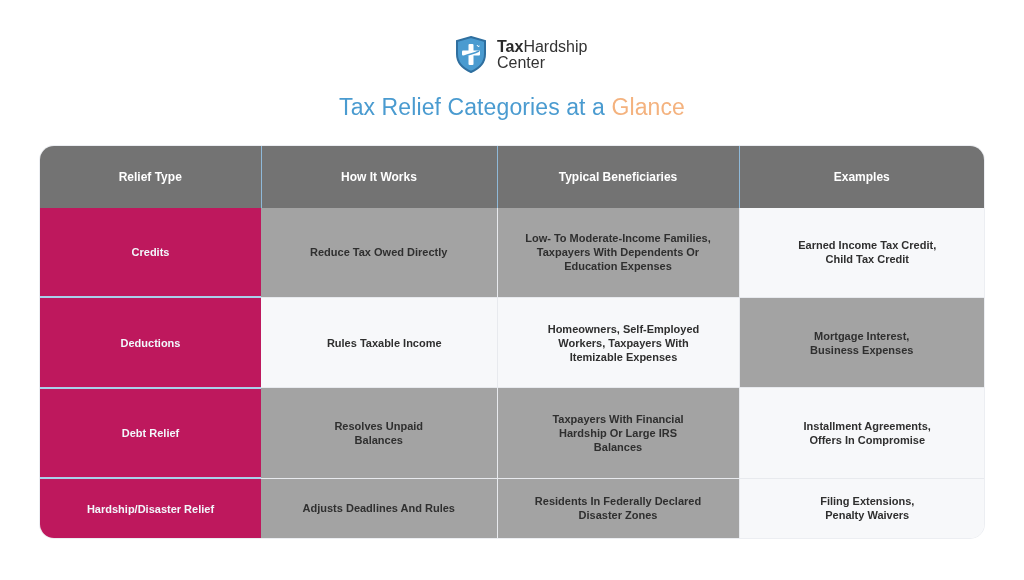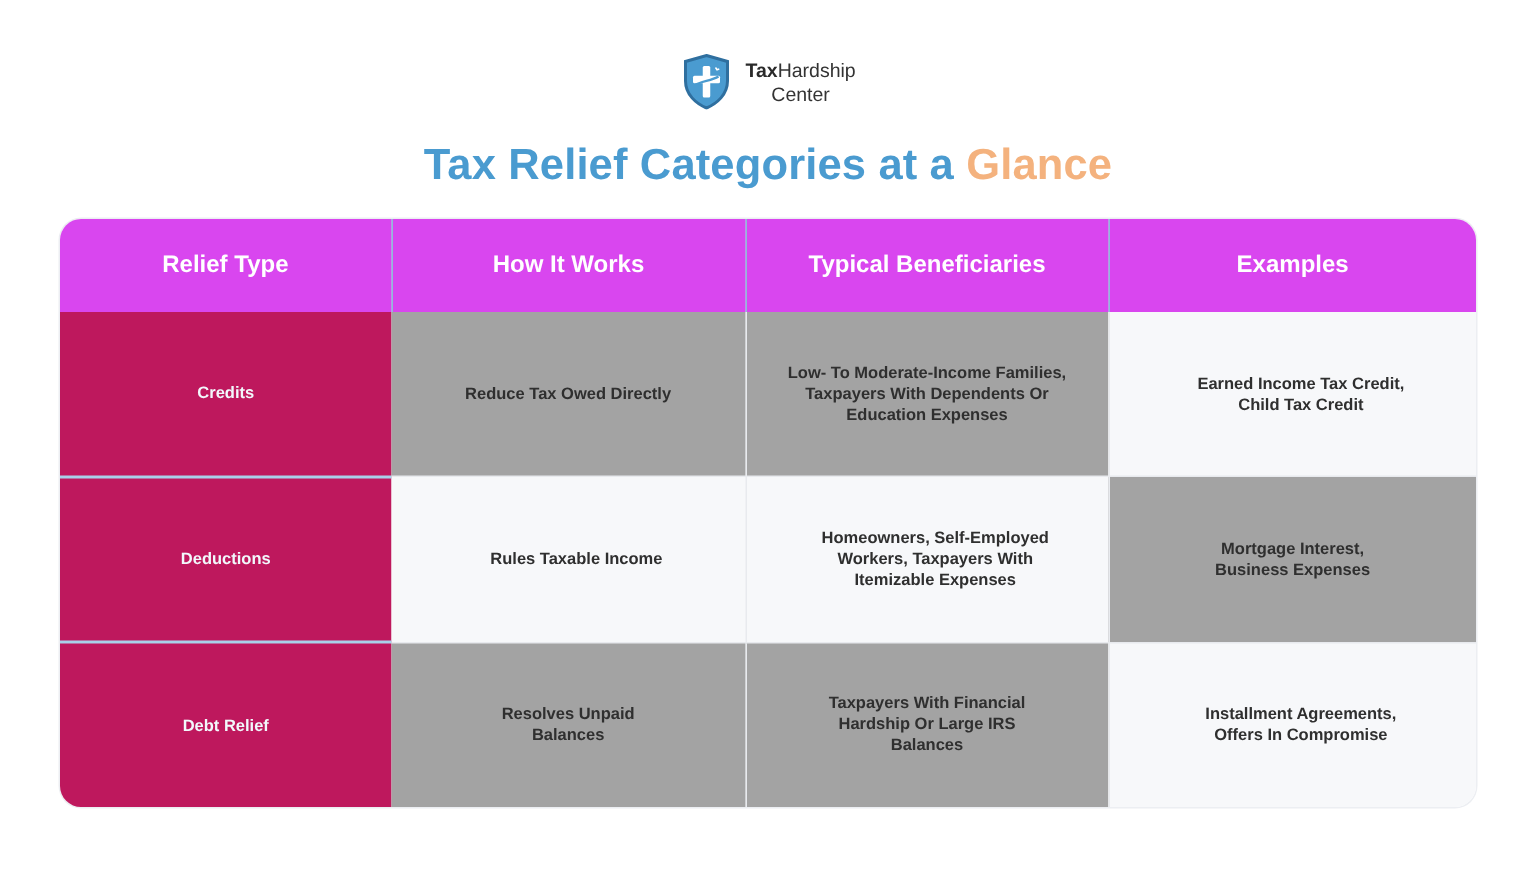--- a/index.html
+++ b/index.html
@@ -1,30 +1,30 @@
 <!DOCTYPE html>
 <html><head>
   <meta charset="utf-8">
   <style>
     * { box-sizing: border-box; margin: 0; padding: 0; }
     html, body { width: 1024px; height: 580px; background: #ffffff; overflow: hidden; }
     body { font-family: "Liberation Sans", "DejaVu Sans", sans-serif; color: #2b2b2b; position: relative; }
 
     .logo { position: absolute; left: 455px; top: 36px; display: flex; align-items: center; gap: 10px; }
     .logo-shield { width: 32px; height: 37px; display: block; }
-    .logo-text { font-size: 13px; line-height: 16px; color: #333; text-align: center; }
+    .logo-text { font-size: 16px; line-height: 16px; color: #333; text-align: left; }
     .logo-text b { font-weight: 700; color: #2a2a2a; }
 
-    .title { position: absolute; left: 0; right: 0; top: 94px; text-align: center; font-size: 29px; font-weight: 700; letter-spacing: 0.1px; }
+    .title { position: absolute; left: 0; right: 0; top: 94px; text-align: center; font-size: 23px; font-weight: 400; letter-spacing: 0.1px; }
     .title .t1 { color: #4a9bd0; }
     .title .t2 { color: #f4b27e; }
 
     .table-wrap { position: absolute; left: 40px; top: 146px; width: 944px; height: 392px; border-radius: 14px; overflow: hidden; box-shadow: 0 0 0 1px #eceef2; }
     table { width: 100%; height: 100%; border-collapse: collapse; table-layout: fixed; }
-    th { background: #d946ef; color: #ffffff; font-size: 16px; font-weight: 700; height: 62px; border-right: 1px solid #8fb9d9; }
+    th { background: #737373; color: #ffffff; font-size: 12px; font-weight: 700; height: 62px; border-right: 1px solid #8fb9d9; }
     th:last-child { border-right: none; }
     td { font-size: 11px; font-weight: 700; text-align: center; vertical-align: middle; color: #2f2f2f; line-height: 14px; padding: 0 16px; border-right: 1px solid #e8eaee; border-bottom: 1px solid #e8eaee; }
     td.type { background: #be185d; color: #f2f8fc; border-bottom: 2px solid #a9d0ea; border-right: none; }
     tr:last-child td { border-bottom: none; }
     td:last-child { border-right: none; }
     .w { background: #a3a3a3; }
     .g { background: #f7f8fa; padding-left: 27px; }
     col.c1 { width: 221px; } col.c2 { width: 236px; } col.c3 { width: 242px; } col.c4 { width: 245px; }
     .cell-text { white-space: pre-line; }
   </style>
@@ -87,15 +87,23 @@
       <tr>
         <td class="type"><span class="cell-text">Debt Relief</span></td>
         <td class="w"><span class="cell-text">Resolves Unpaid
 Balances</span></td>
         <td class="w"><span class="cell-text">Taxpayers With Financial
 Hardship Or Large IRS
 Balances</span></td>
         <td class="g"><span class="cell-text">Installment Agreements,
 Offers In Compromise</span></td>
       </tr>
+      <tr>
+        <td class="type"><span class="cell-text">Hardship/Disaster Relief</span></td>
+        <td class="w"><span class="cell-text">Adjusts Deadlines And Rules</span></td>
+        <td class="w"><span class="cell-text">Residents In Federally Declared
+Disaster Zones</span></td>
+        <td class="g"><span class="cell-text">Filing Extensions,
+Penalty Waivers</span></td>
+      </tr>
     </tbody>
   </table>
 </div>
 
 </body></html>

